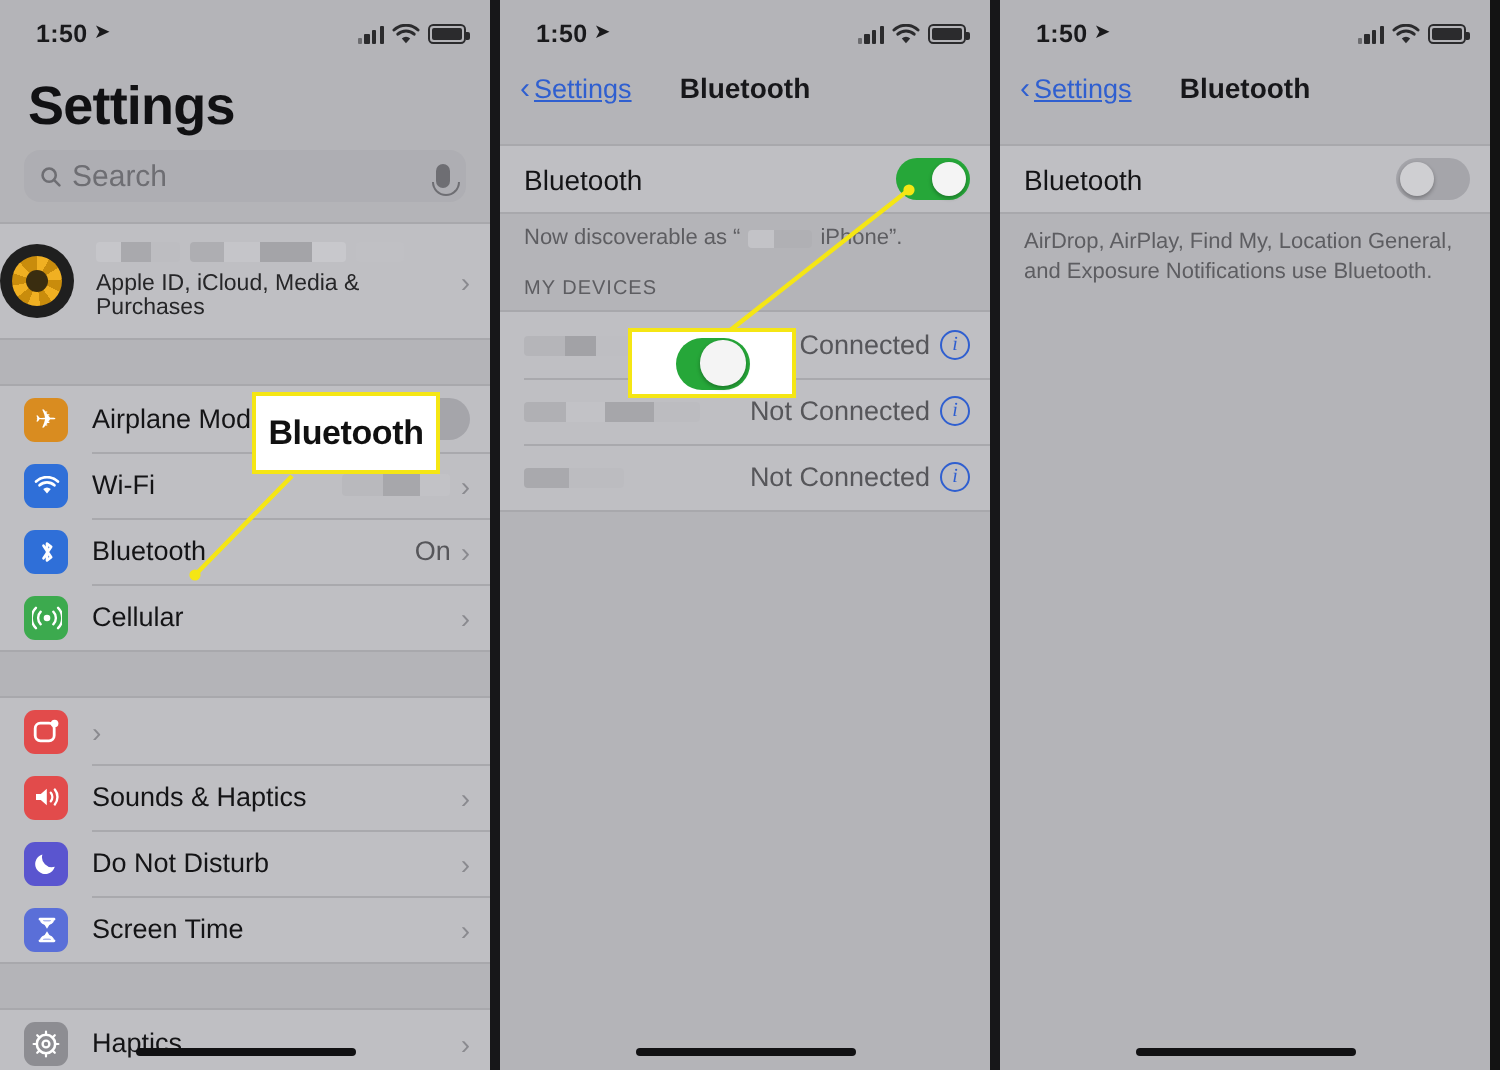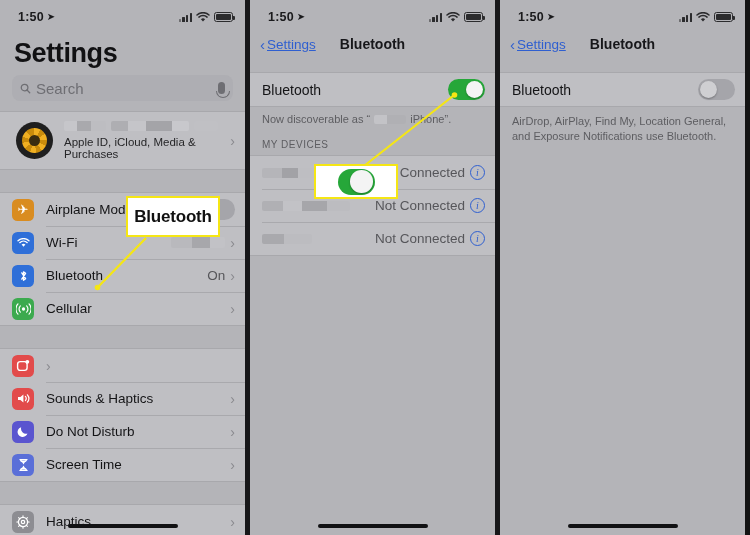--- a/index.html
+++ b/index.html
@@ -58,21 +58,21 @@
 
   
   .big-title { font-size: 27px; font-weight: bold; color: #111113; padding: 8px 14px 6px 14px; letter-spacing: -.4px; }
   .search { margin: 0 12px 10px 12px; height: 26px; background: #aeaeb3; border-radius: 8px;
             display: flex; align-items: center; padding: 0 8px; gap: 5px; }
   .search .stxt { font-size: 15px; color: #6e6e73; flex: 1; }
   .mic { width: 7px; height: 12px; border-radius: 4px; background: #6e6e73; position: relative; }
   .mic::after { content:""; position:absolute; left:-2.5px; bottom:-4px; width:12px; height:6px;
                 border:1.4px solid #6e6e73; border-top:none; border-radius:0 0 7px 7px; }
 
-  .acct { display: flex; align-items: center; padding: 9px 10px 9px 16px; background: #bfbfc3;
+  .acct { display: flex; align-items: center; padding: 9px 10px 9px 0; background: #bfbfc3;
           border-top: 1px solid #a8a8ac; border-bottom: 1px solid #a8a8ac; }
   .avatar { width: 37px; height: 37px; border-radius: 50%; flex: 0 0 37px; margin-right: 11px;
             background: radial-gradient(circle at 50% 50%, #2c2c2c 0 18%, #e8a81c 19% 32%, #d99a10 33% 44%, #1f1f1f 45% 100%);
             position: relative; overflow: hidden; }
   .avatar::before { content:""; position:absolute; inset:6px; border-radius:50%;
             background: conic-gradient(from 0deg, #f0b022 0 8%, #c98c0c 8% 16%, #f0b022 16% 24%, #c98c0c 24% 32%,
                         #f0b022 32% 40%, #c98c0c 40% 48%, #f0b022 48% 56%, #c98c0c 56% 64%, #f0b022 64% 72%,
                         #c98c0c 72% 80%, #f0b022 80% 88%, #c98c0c 88% 100%); }
   .avatar::after { content:""; position:absolute; left:13px; top:13px; width:11px; height:11px;
             border-radius:50%; background:#3a2d10; }

